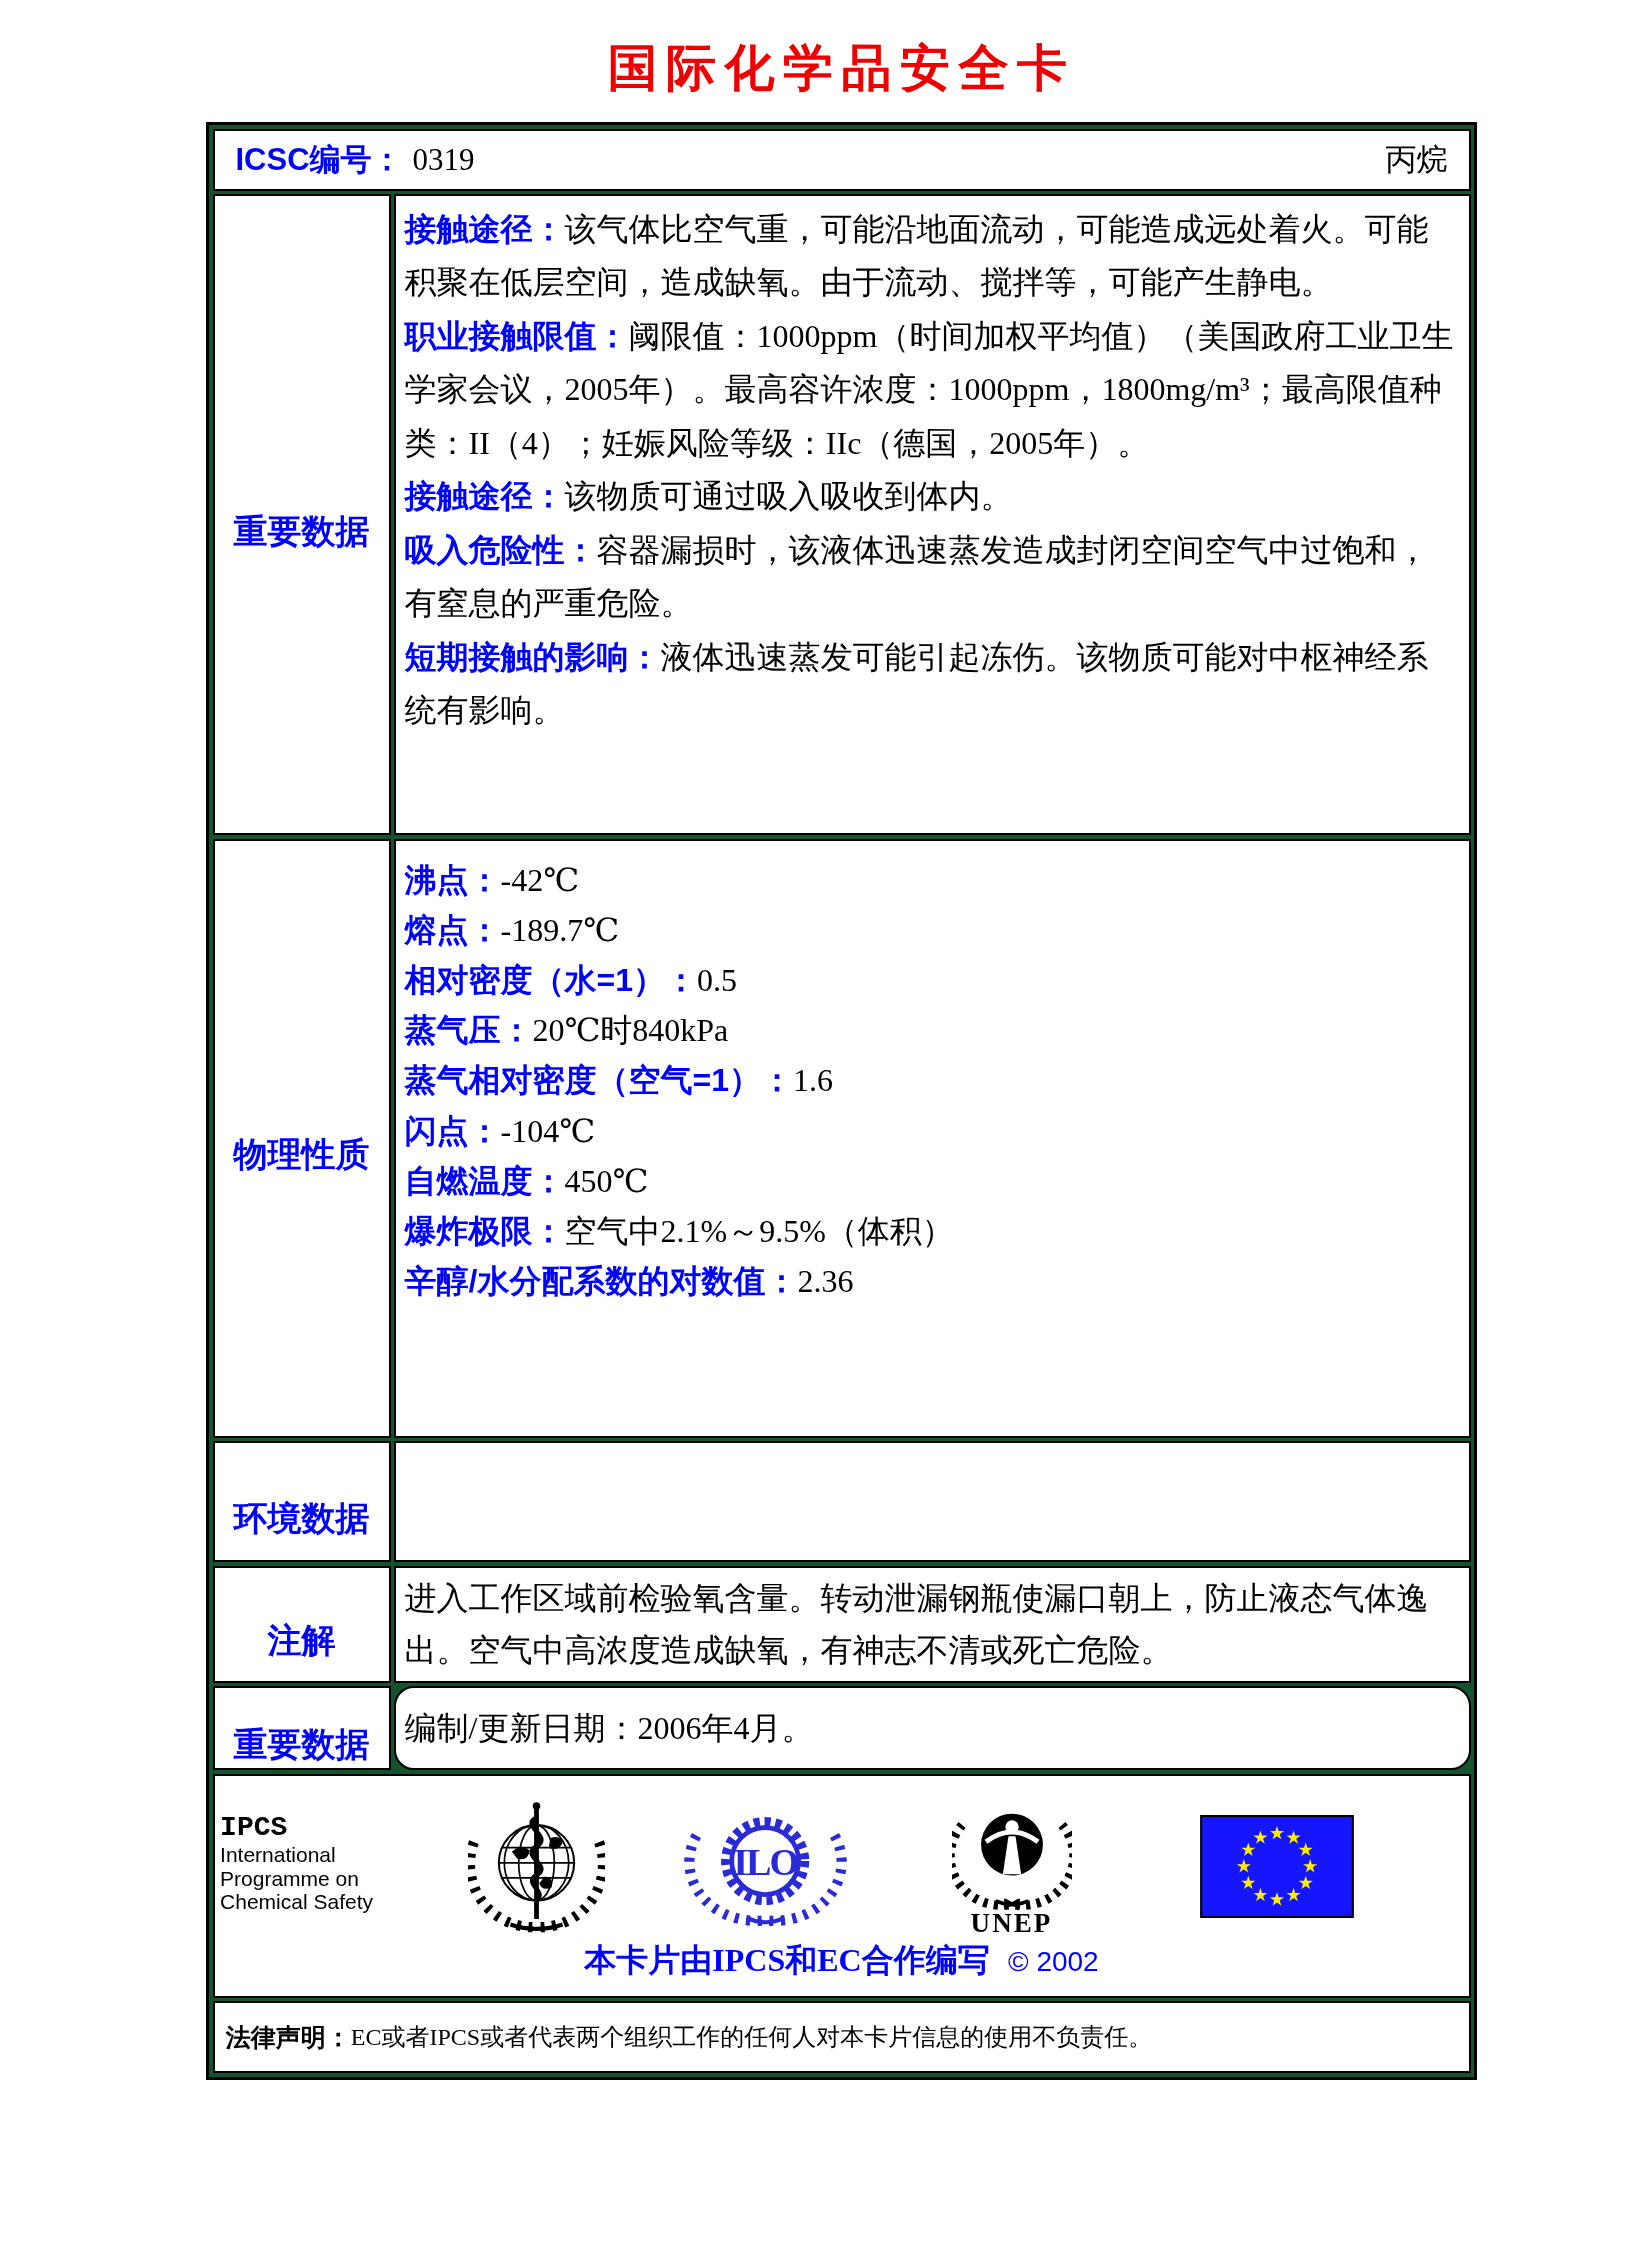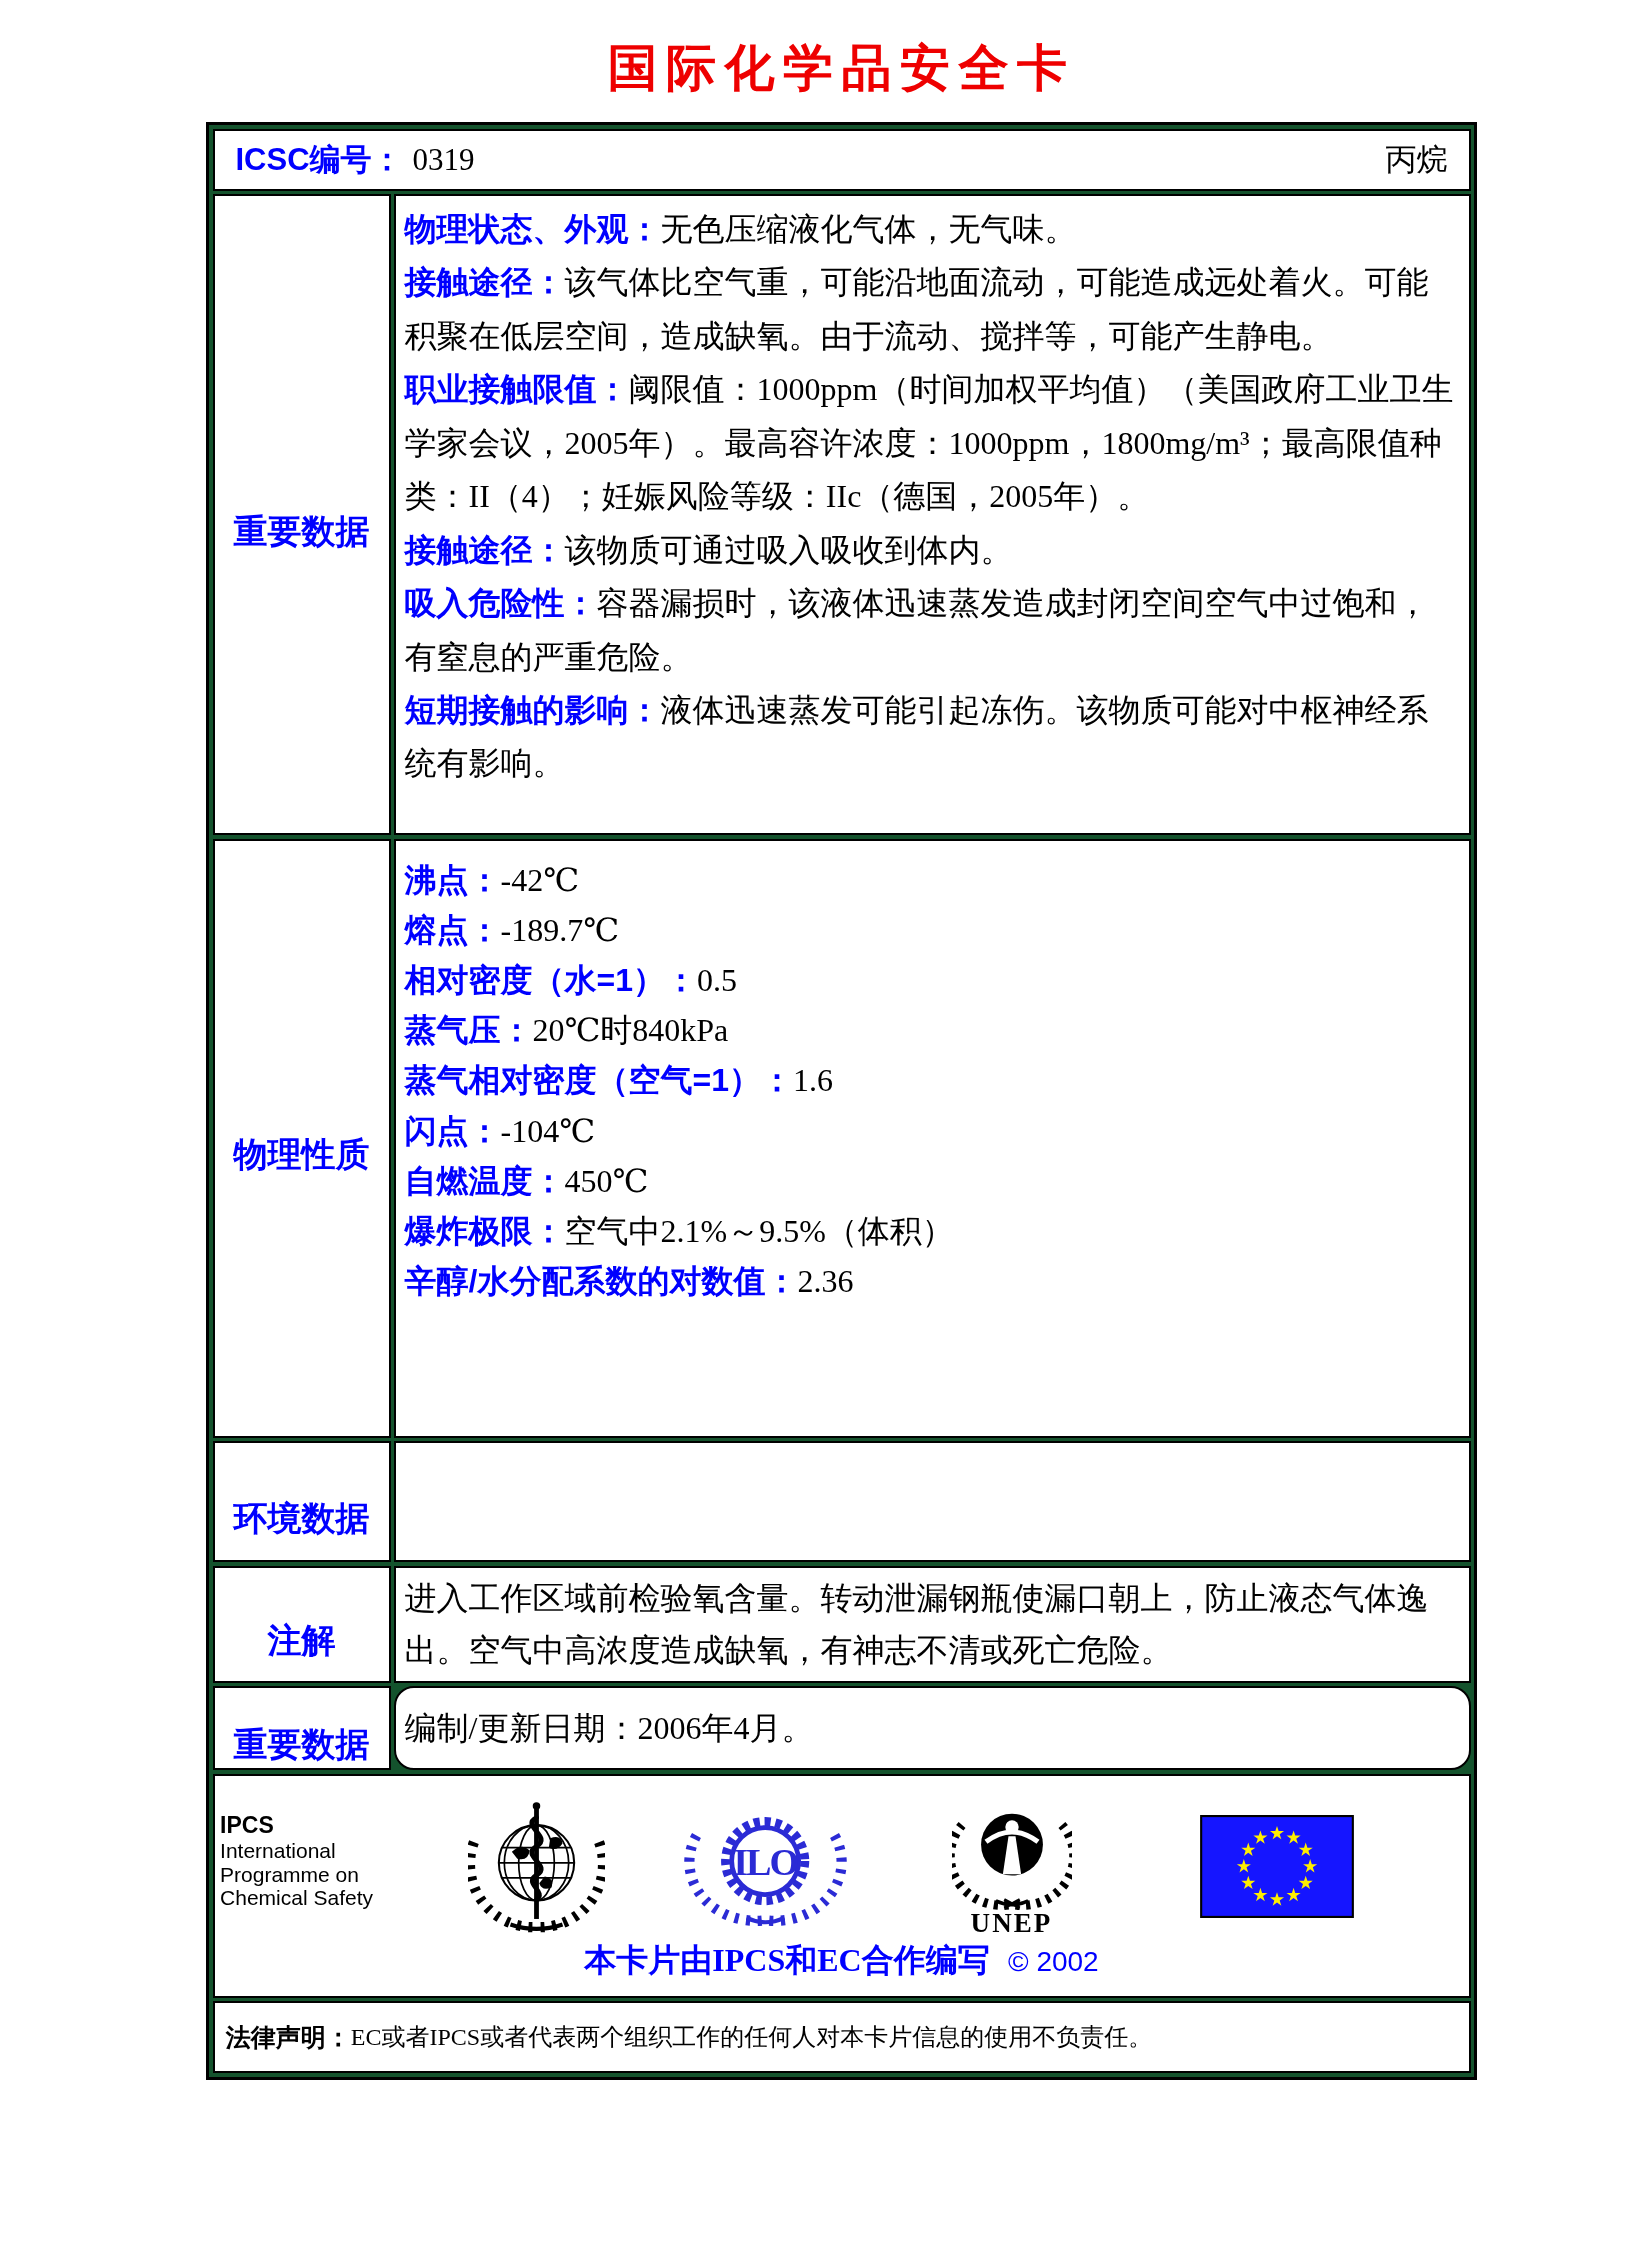--- a/index.html
+++ b/index.html
@@ -73,22 +73,22 @@
   .add-cell{padding:1.4px 11.3px 1.4px 8.5px;display:flex;align-items:center;border-radius:20px;}
   .add-text{font-size:32px;line-height:1.2;}
 
   .logos-cell{
     display:flex;flex-direction:column;justify-content:space-between;
     padding:7px 0 7px 0;
   }
   .logos-line{display:flex;align-items:flex-start;padding-top:11.3px;}
   .ipcs-block{flex:0 0 233px;padding:18.3px 0 0 5.6px;}
   .ipcs-title{
-    font-family:Liberation Sans, sans-serif;
-    font-weight:bold;font-size:23px;color:var(--ink);
+    font-family:Liberation Mono, monospace;
+    font-weight:bold;font-size:28px;color:var(--ink);
   }
   .ipcs-sub{
     font-family:"Liberation Sans","DejaVu Sans",sans-serif;
     font-size:21px;line-height:1.1;color:var(--ink);
   }
   .who-svg{margin-left:20px;}
   .ilo-svg{margin-left:74px;margin-top:8.5px;}
   .unep-block{margin-left:95px;width:130px;text-align:center;}
   .unep-label{
     font-family:"Liberation Serif","DejaVu Serif",serif;
@@ -128,21 +128,20 @@
         </div>
         <div class="chem-name">丙烷</div>
       </div>
     </div>
 
     <div class="trow">
       <div class="cell label-cell h-imp">
         <span class="section-label">重要数据</span>
       </div>
       <div class="cell content-cell h-imp imp">
-        <p class="para"><span class="inline-label">物理状态、外观：</span><span>无色压缩液化气体，无气味。</span></p>
         <p class="para"><span class="inline-label">接触途径：</span><span>该气体比空气重，可能沿地面流动，可能造成远处着火。可能积聚在低层空间，造成缺氧。由于流动、搅拌等，可能产生静电。</span></p>
         <p class="para"><span class="inline-label">职业接触限值：</span><span>阈限值：1000ppm（时间加权平均值）（美国政府工业卫生学家会议，2005年）。最高容许浓度：1000ppm，1800mg/m³；最高限值种类：II（4）；妊娠风险等级：IIc（德国，2005年）。</span></p>
         <p class="para"><span class="inline-label">接触途径：</span><span>该物质可通过吸入吸收到体内。</span></p>
         <p class="para"><span class="inline-label">吸入危险性：</span><span>容器漏损时，该液体迅速蒸发造成封闭空间空气中过饱和，有窒息的严重危险。</span></p>
         <p class="para"><span class="inline-label">短期接触的影响：</span><span>液体迅速蒸发可能引起冻伤。该物质可能对中枢神经系统有影响。</span></p>
       </div>
     </div>
 
     <div class="trow">
       <div class="cell label-cell h-phys">

